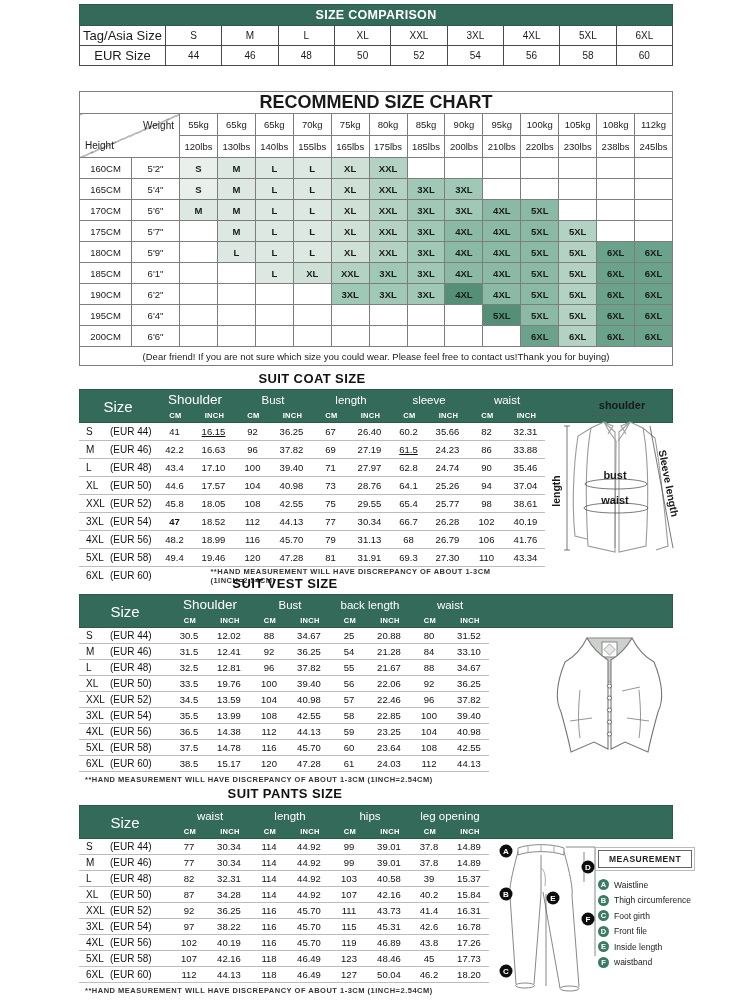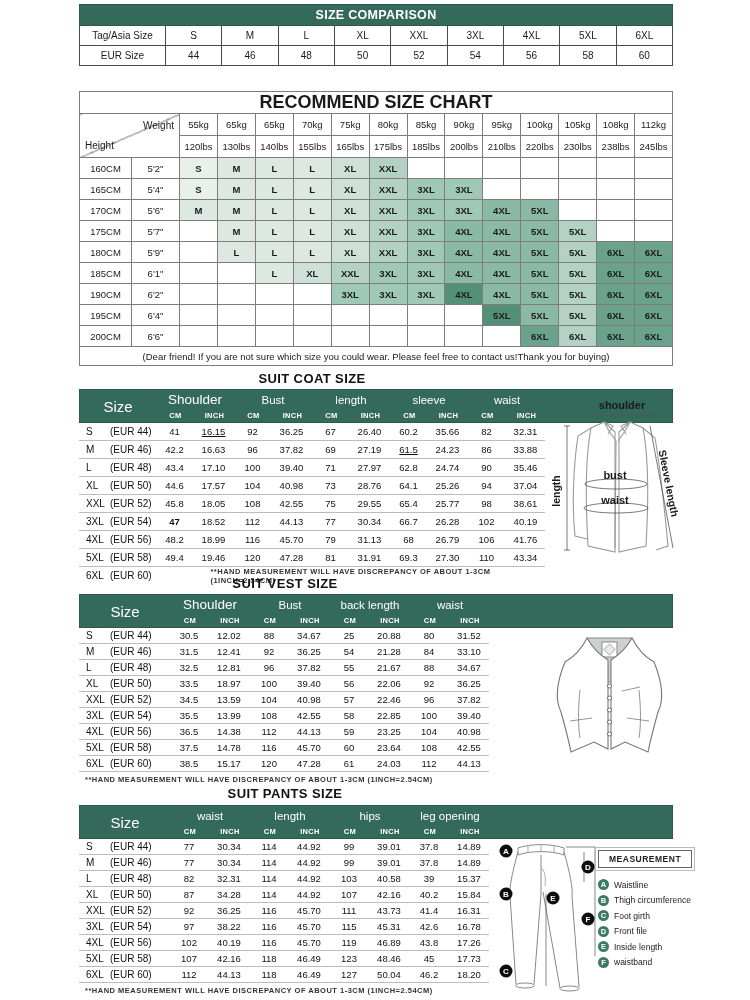--- a/index.html
+++ b/index.html
@@ -4,21 +4,21 @@
 <style>
   html,body{margin:0;padding:0;background:#fff;}
   .page{position:relative;width:750px;height:1000px;background:#fff;overflow:hidden;
         font-family:"Liberation Sans",sans-serif;color:#111;}
 
   
   .cmp-wrap{position:absolute;left:79px;top:4px;width:594px;}
   table.cmp{border-collapse:collapse;table-layout:fixed;width:594px;}
   table.cmp td{border:1px solid #4a4a4a;text-align:center;height:19px;font-size:10px;color:#1a1a1a;padding:0;}
   table.cmp td.title{background:#336a5a;color:#fff;font-size:12.5px;font-weight:700;height:20px;letter-spacing:.3px;border-color:#2b5a4c;}
-  table.cmp td.cmp-label{font-size:10px;}
+  table.cmp td.cmp-label{font-size:13px;}
 
   
   .rec-wrap{position:absolute;left:79px;top:91px;width:594px;}
   table.rec{border-collapse:collapse;table-layout:fixed;width:594px;}
   table.rec td{border:1px solid #7d7d7d;text-align:center;padding:0;font-size:9.5px;color:#1a1a1a;}
   table.rec td.rtitle{font-size:18px;font-weight:700;height:18px;border-bottom-color:#7d7d7d;}
   table.rec td.kg{height:21px;font-size:9.5px;}
   table.rec td.lbs{height:21px;font-size:9.5px;}
   table.rec td.hcm,table.rec td.hft{height:20px;font-size:9.5px;}
   table.rec td.szc{font-weight:600;font-size:9.5px;height:20px;}
@@ -550,21 +550,21 @@
         <span class="sval" style="width: 40px;">21.67</span>
         <span class="sval" style="width: 40px;">88</span>
         <span class="sval" style="width: 40px;">34.67</span>
       </div>
       <div class="srow" style="height: 15px; width: 410px;">
         <div class="srow-size" style="width: 90px;">
           <span class="sz-l">XL</span>
           <span class="sz-e">(EUR 50)</span>
         </div>
         <span class="sval" style="width: 40px;">33.5</span>
-        <span class="sval" style="width: 40px;">18.97</span>
+        <span class="sval" style="width: 40px;">19.76</span>
         <span class="sval" style="width: 40px;">100</span>
         <span class="sval" style="width: 40px;">39.40</span>
         <span class="sval" style="width: 40px;">56</span>
         <span class="sval" style="width: 40px;">22.06</span>
         <span class="sval" style="width: 40px;">92</span>
         <span class="sval" style="width: 40px;">36.25</span>
       </div>
       <div class="srow" style="height: 15px; width: 410px;">
         <div class="srow-size" style="width: 90px;">
           <span class="sz-l">XXL</span>

